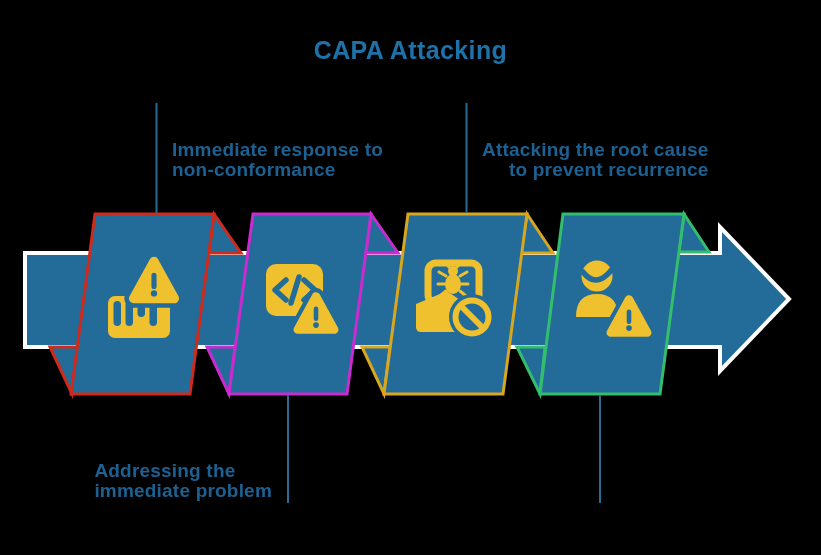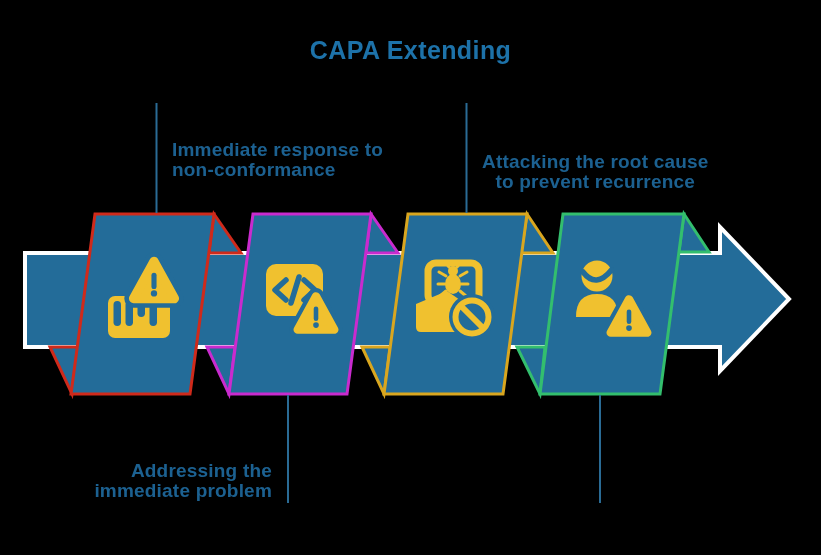--- a/index.html
+++ b/index.html
@@ -18,22 +18,22 @@
     font-size:25px;font-weight:800;letter-spacing:.4px;
     color:var(--title_text,#1d72a9);
   }
   .callout{
     position:absolute;
     font-size:19px;font-weight:700;line-height:20px;letter-spacing:.2px;
     color:var(--label_text,#1c6191);
     white-space:pre-line;
   }
   .co-top-1{left:172px;top:140px;text-align:left;}
-  .co-top-3{left:482px;top:152px;text-align:center;}
-  .co-bot-2{right:549px;top:461px;text-align:right;}
+  .co-top-3{left:482px;top:140px;text-align:right;}
+  .co-bot-2{right:549px;top:461px;text-align:left;}
   .co-bot-4{right:234px;top:461px;text-align:right;}
 
   
   .f-blue{fill:var(--arrow_fill,#236c99);}
   .s-blue{stroke:var(--arrow_fill,#236c99);}
   .f-yellow{fill:var(--icon_yellow,#f0c12f);}
   .s-yellow{stroke:var(--icon_yellow,#f0c12f);}
   .f-none{fill:none;}
   .s-white{stroke:var(--arrow_outline,#fff);}
   .callout-line{stroke:var(--callout_line,#2a6b95);stroke-width:2;}
@@ -44,21 +44,21 @@
   .warn-dot{fill:var(--arrow_fill,#236c99);}
   .hair{stroke:var(--arrow_fill,#236c99);stroke-width:5.5;fill:none;stroke-linecap:round;}
   .ring{stroke-width:6;fill:none;}
   .slash{stroke-width:6;stroke-linecap:round;}
 </style>
 </head>
 <body>
 
 <div class="canvas">
 
-  <div class="title">CAPA Extending</div>
+  <div class="title">CAPA Attacking</div>
 
   <svg width="821" height="555" viewBox="0 0 821 555">
     <defs>
       <symbol id="warnbg" viewBox="0 0 60 56" overflow="visible">
         <path class="f-blue s-blue" stroke-width="20" stroke-linejoin="round" d="M30 8 L52 48 L8 48 Z"></path>
       </symbol>
       <symbol id="warn" viewBox="0 0 60 56" overflow="visible">
         <path class="f-yellow s-yellow warn-tri" d="M30 8 L52 48 L8 48 Z"></path>
         <line class="warn-bar" x1="30" y1="23" x2="30" y2="35"></line>
         <circle class="warn-dot" cx="30" cy="42.5" r="3.4"></circle>

